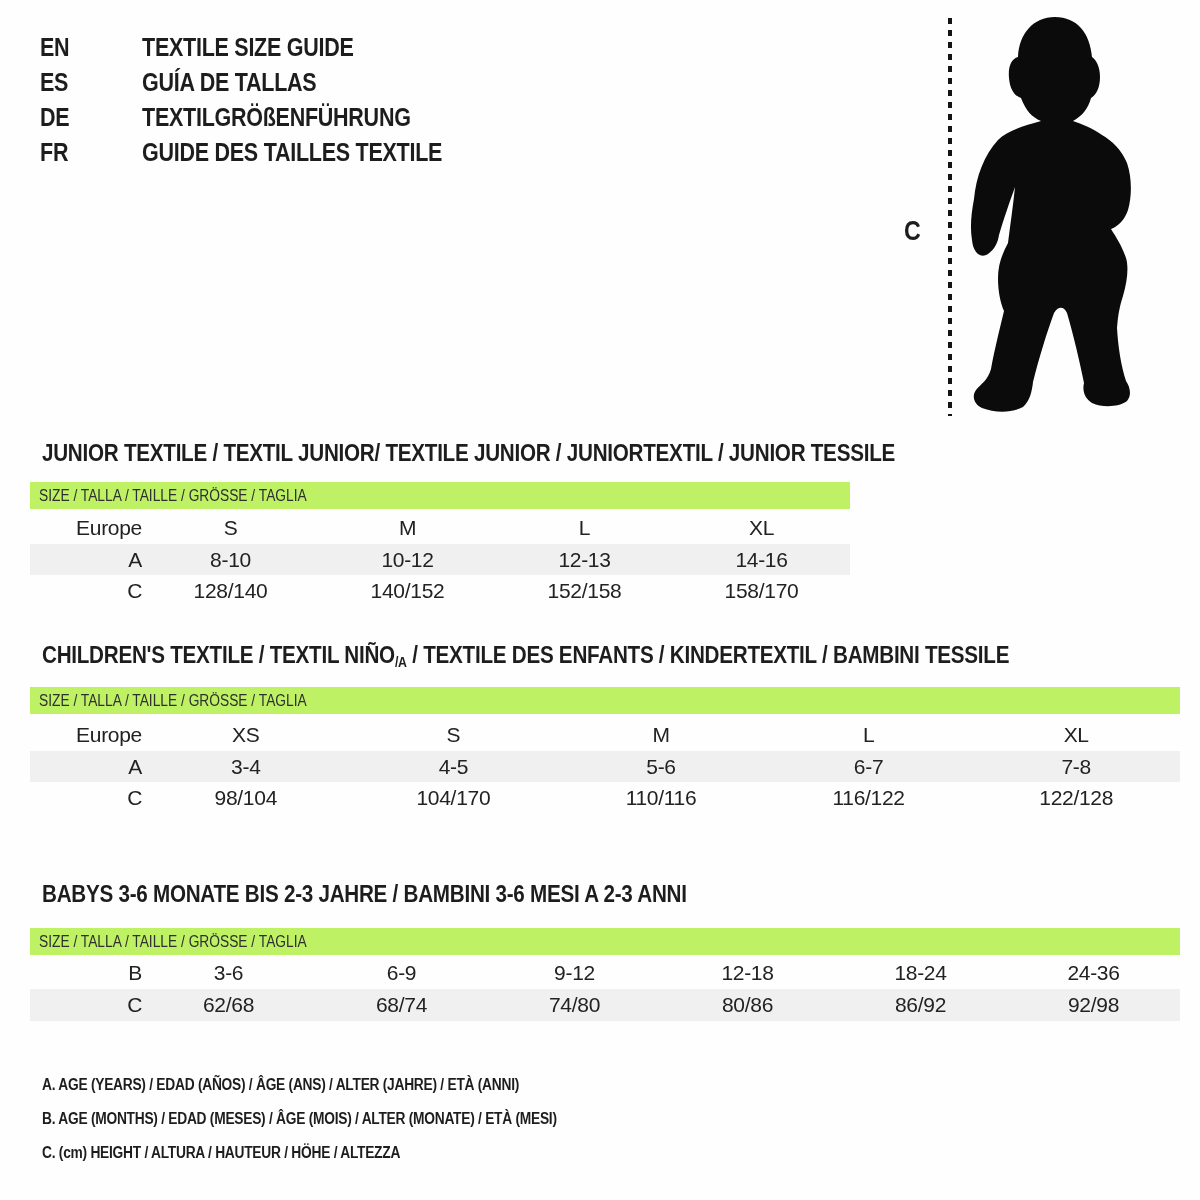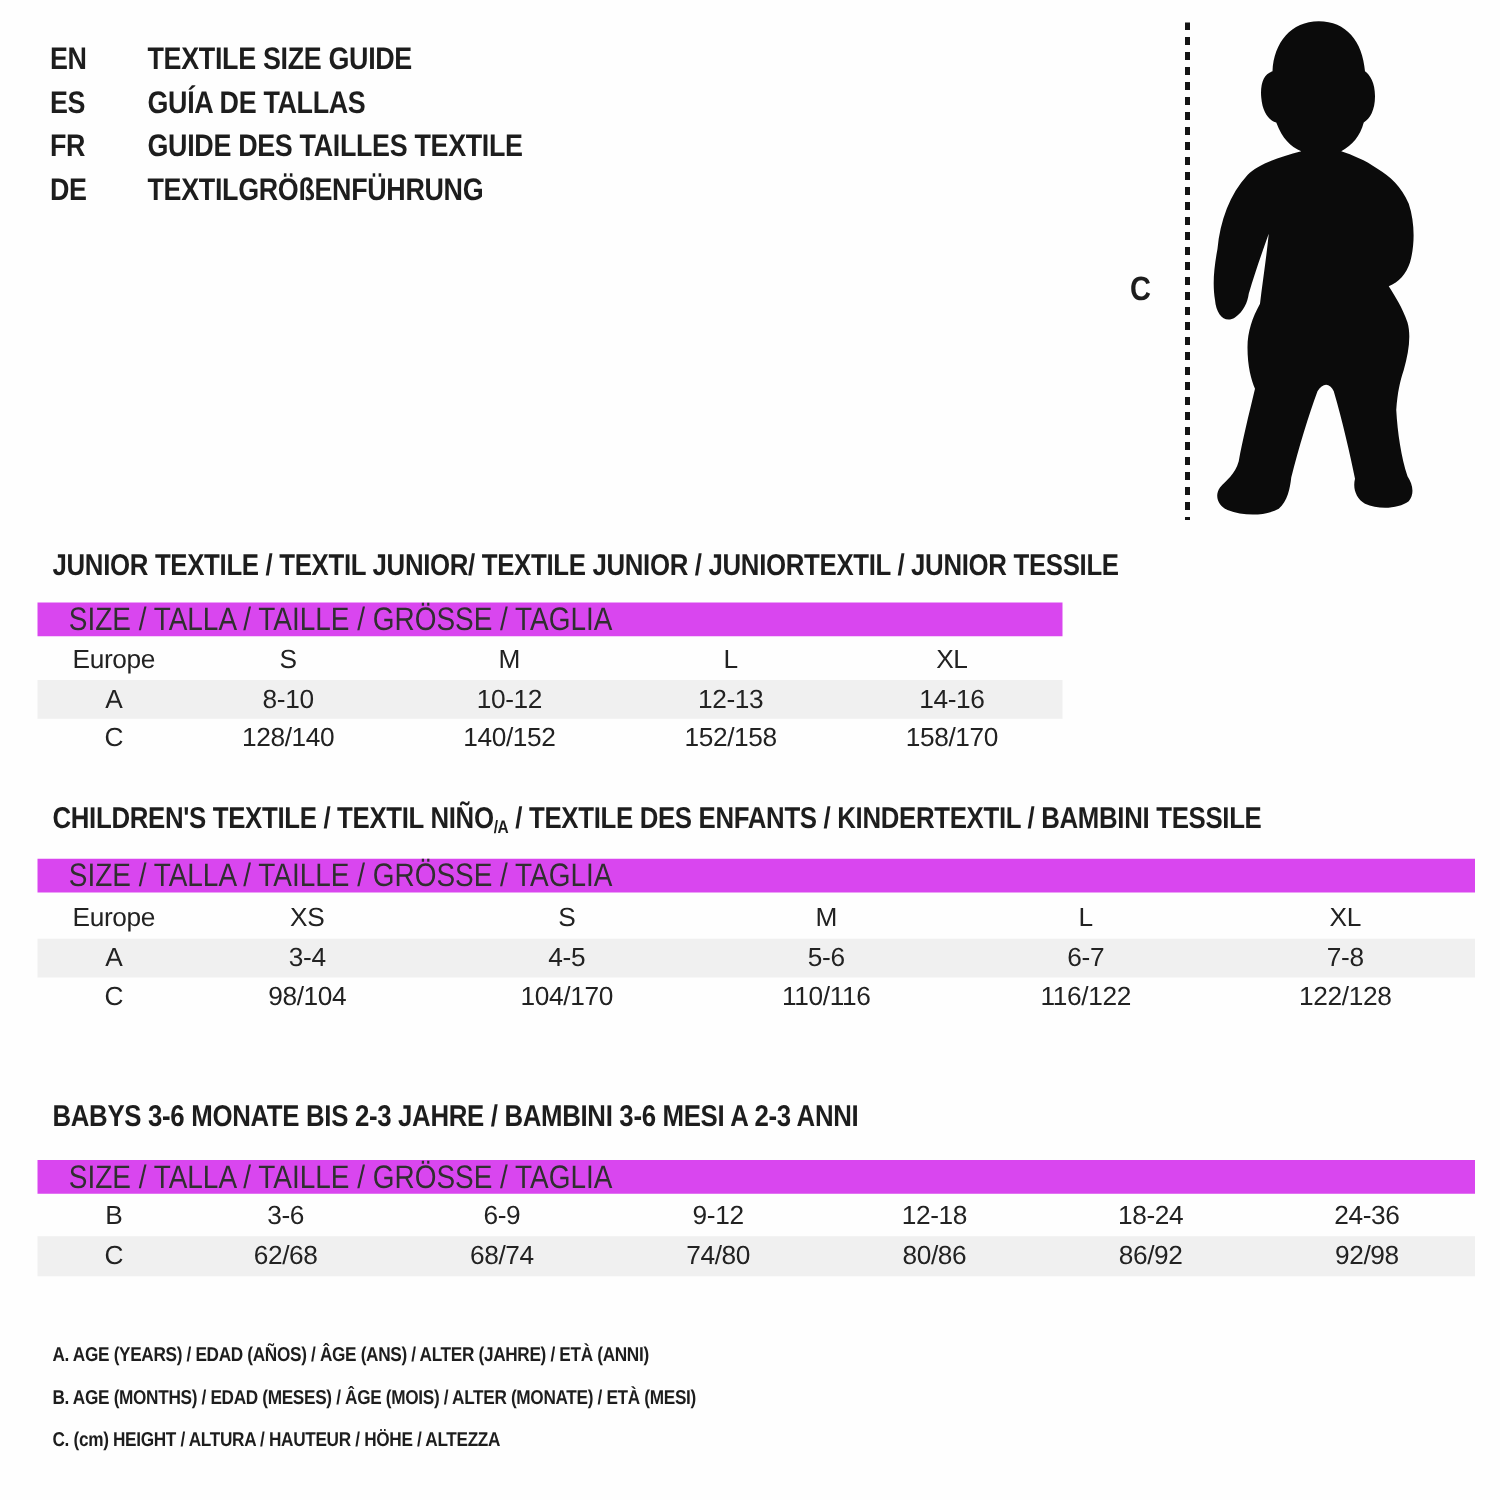--- a/index.html
+++ b/index.html
@@ -5,42 +5,42 @@
   html,body { margin:0; padding:0; background:#fff; }
   .page {
     position:relative; width:1200px; height:1200px; background:#fefefe;
     font-family:"Liberation Sans", sans-serif; color:#1d1d1d; overflow:hidden;
   }
   .cond { display:inline-block; transform:scaleX(0.86); transform-origin:0 50%; white-space:nowrap; }
 
   
   .lang { position:absolute; left:40px; top:30px; }
   .lang-row { display:grid; grid-template-columns:78px auto; height:35px; line-height:35px;
-              font-weight:bold; font-size:25px; letter-spacing:-0.3px; }
+              font-weight:bold; font-size:25px; letter-spacing:-0.3px;gap:24px; }
 
   
   .fig-line { position:absolute; left:948px; top:18px; width:4px; height:398px;
               background:repeating-linear-gradient(to bottom, #141414 0 6px, transparent 6px 12px); }
   .fig-c { position:absolute; left:904px; top:216px; font-weight:bold; font-size:27px; }
   .silhouette { position:absolute; left:880px; top:0; width:320px; height:430px; }
 
   
   .sec-title { position:absolute; font-weight:bold; font-size:24px; line-height:34px; letter-spacing:-0.3px; }
   .subA { font-size:0.60em; vertical-align:-0.28em; }
-  .size-bar { position:absolute; background:#d946ef; height:27px; line-height:27px;
-              font-size:26px; color:#2f2f2f; padding-left:25px; box-sizing:border-box; }
+  .size-bar { position:absolute; background:#bef264; height:27px; line-height:27px;
+              font-size:16px; color:#2f2f2f; padding-left:9px; box-sizing:border-box; }
   .tbl { position:absolute; font-size:21px; letter-spacing:-0.3px; color:#222; }
   .tr { display:grid; height:31px; line-height:31px; }
   .tr.head { height:33px; line-height:33px; }
   .tr.h32 { height:32px; line-height:32px; }
   .cols4 { grid-template-columns:112px repeat(4,1fr); }
   .cols5 { grid-template-columns:112px repeat(5,1fr); }
   .cols6 { grid-template-columns:112px repeat(6,1fr); }
   .td { text-align:center; }
-  .td.label { text-align:center; padding-left:10px; }
+  .td.label { text-align:right; padding-left:10px; }
   .shade { background:#f0f0f0; }
 
   
   .notes { position:absolute; left:42px; top:1068px; }
   .note-line { height:34px; line-height:34px; font-weight:bold; font-size:16px; letter-spacing:-0.3px; }
 </style>
 </head>
 <body>
 
 <div class="page">
@@ -48,26 +48,26 @@
   <div class="lang">
     <div class="lang-row">
       <span class="cond">EN</span>
       <span class="cond">TEXTILE SIZE GUIDE</span>
     </div>
     <div class="lang-row">
       <span class="cond">ES</span>
       <span class="cond">GUÍA DE TALLAS</span>
     </div>
     <div class="lang-row">
+      <span class="cond">DE</span>
+      <span class="cond">TEXTILGRÖßENFÜHRUNG</span>
+    </div>
+    <div class="lang-row">
       <span class="cond">FR</span>
       <span class="cond">GUIDE DES TAILLES TEXTILE</span>
-    </div>
-    <div class="lang-row">
-      <span class="cond">DE</span>
-      <span class="cond">TEXTILGRÖßENFÜHRUNG</span>
     </div>
   </div>
 
   <div class="fig-line"></div>
   <div class="fig-c"><span class="cond">C</span></div>
   <svg class="silhouette" viewBox="0 0 320 430" xmlns="http://www.w3.org/2000/svg">
     <path fill="#0b0b0b" d="M175 17
       C 153 17, 139 34, 138 57
       C 131 59, 128 67, 129 78
       C 130 90, 135 96, 141 98

